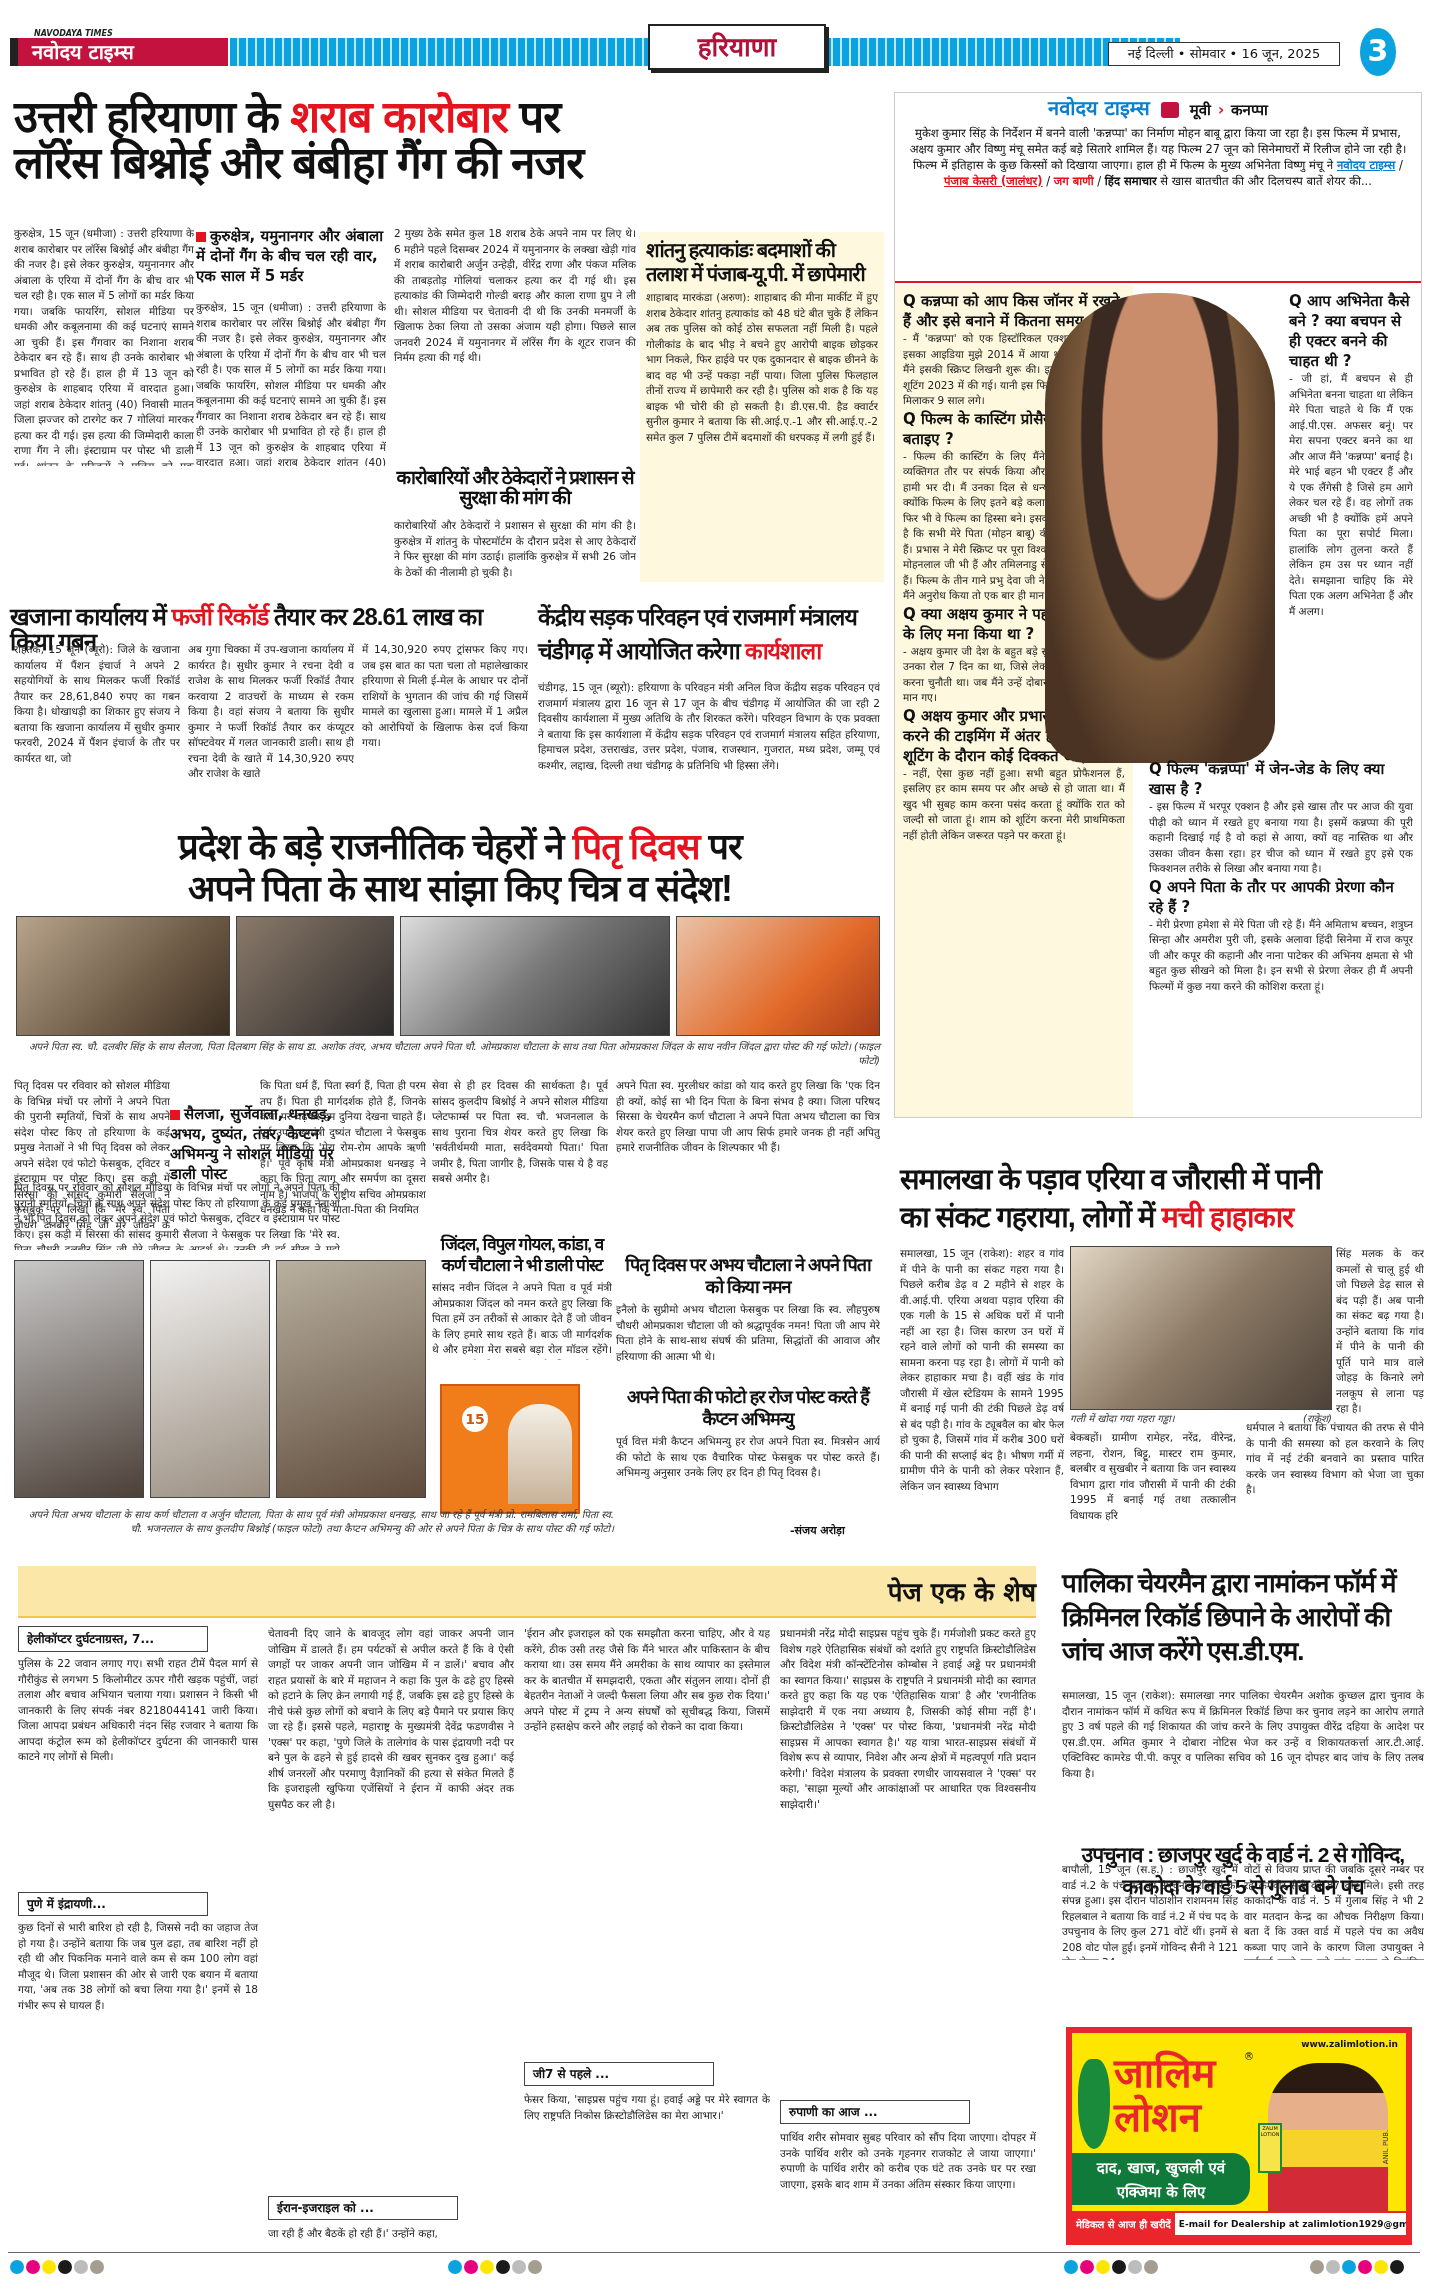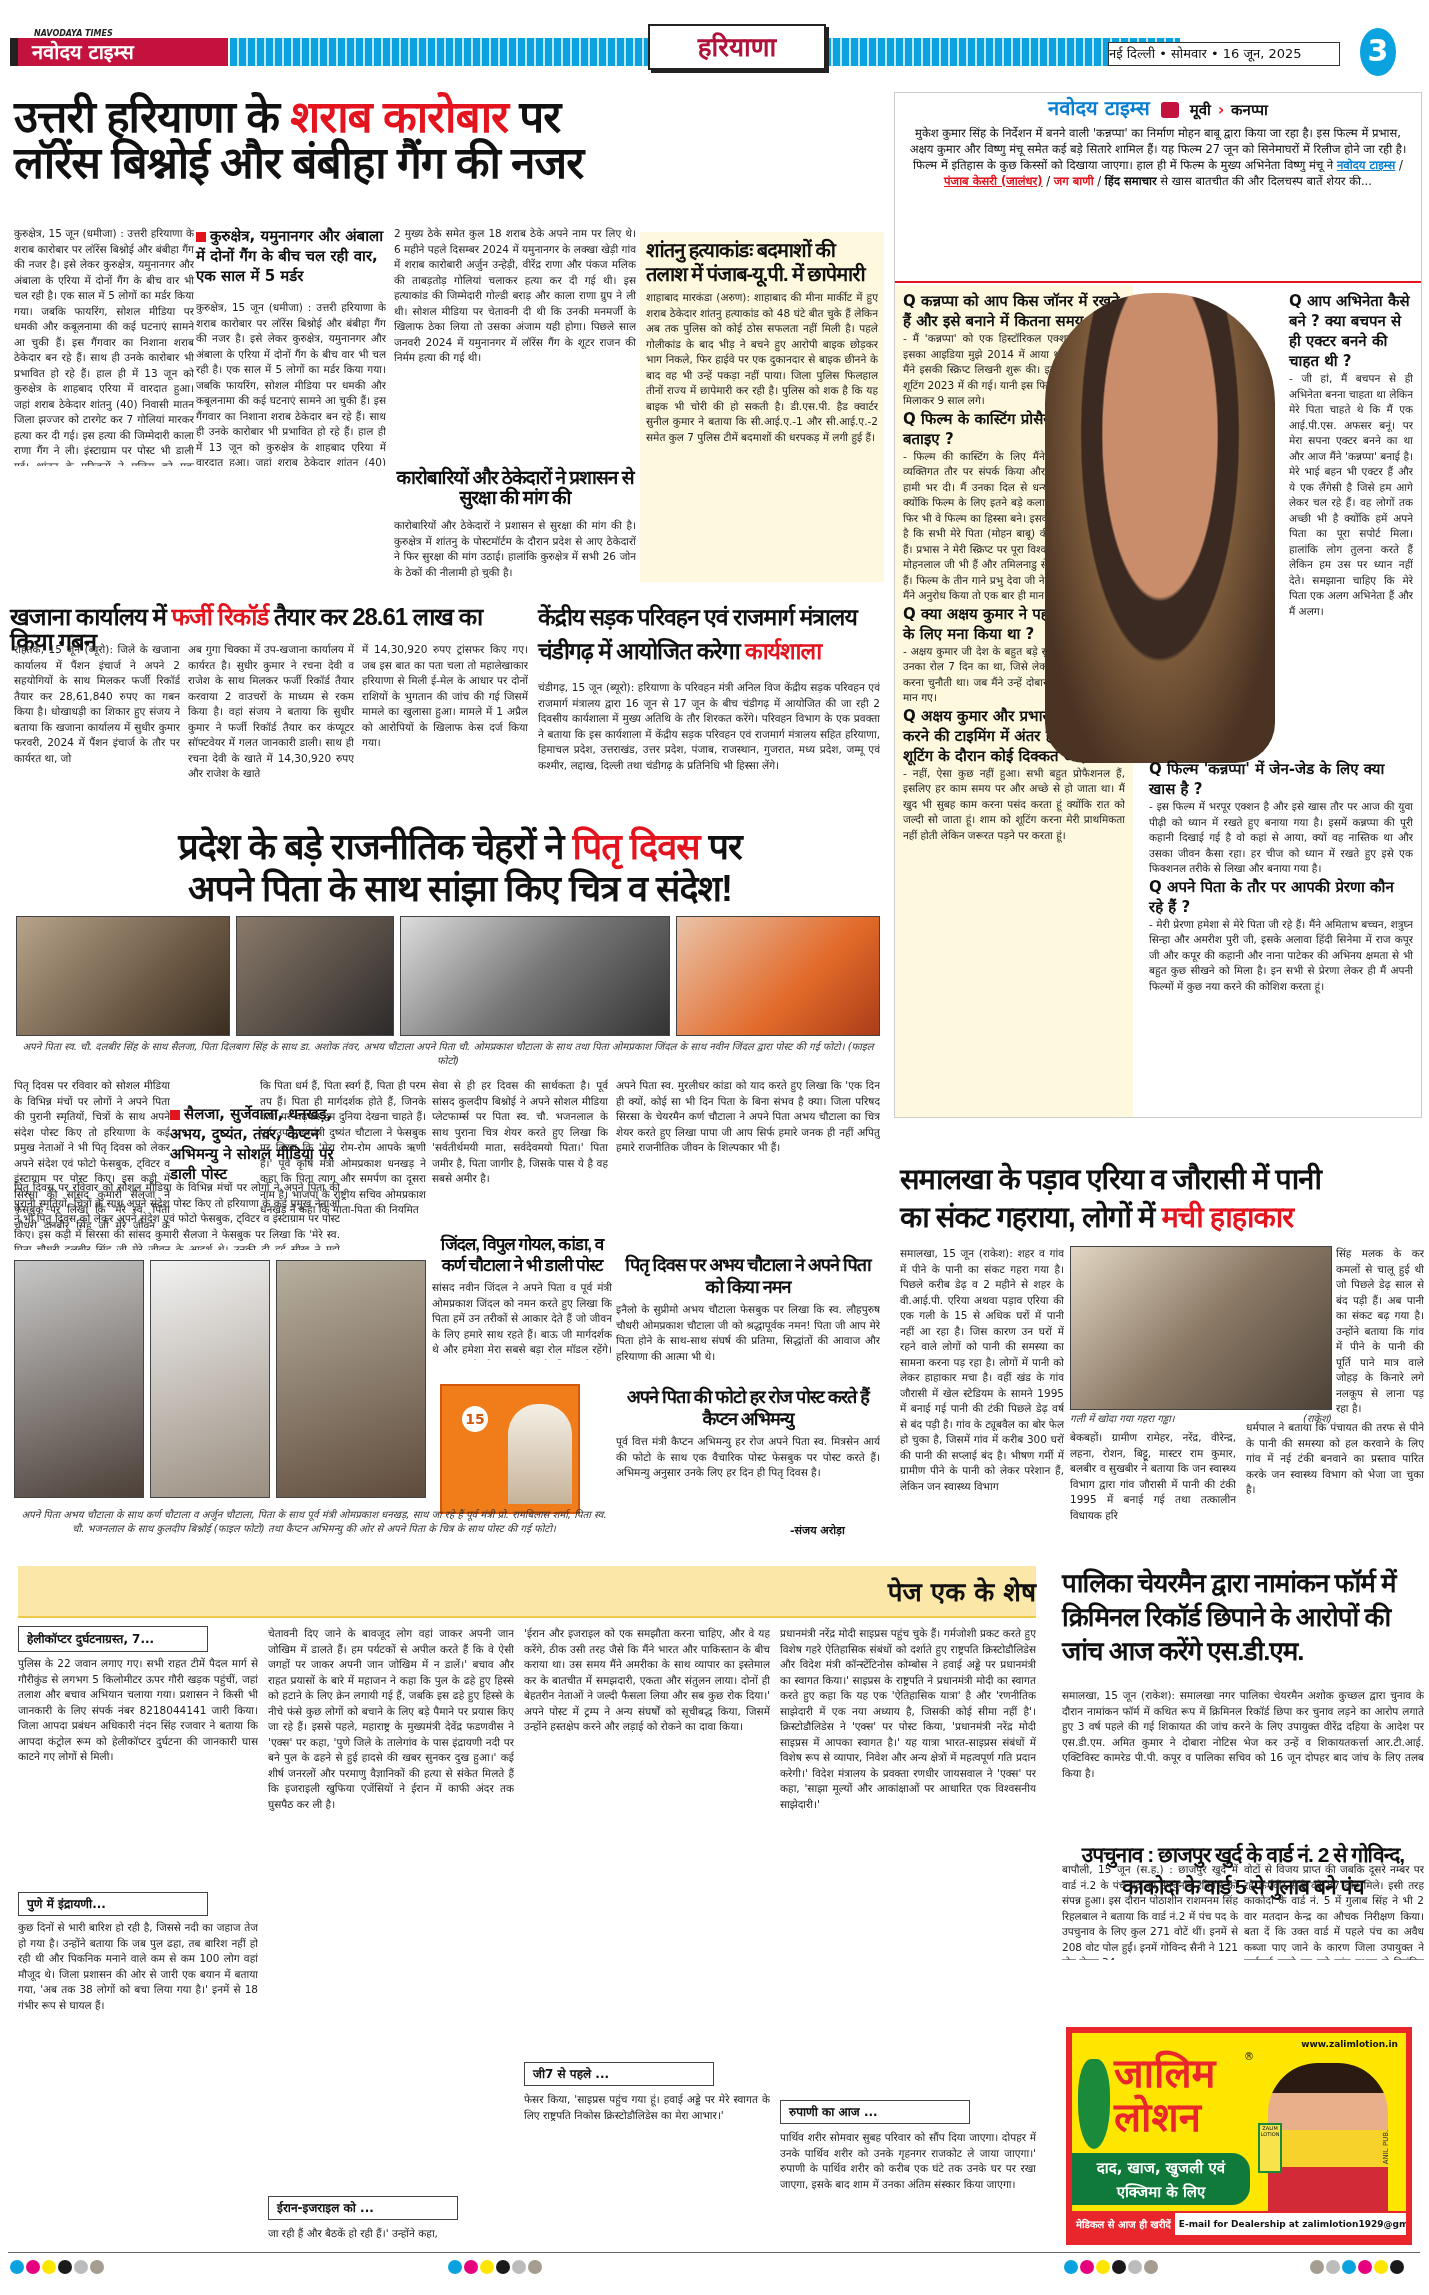--- a/index.html
+++ b/index.html
@@ -3,26 +3,26 @@
 <meta charset="utf-8">
 <style>
 *{box-sizing:border-box;margin:0;padding:0}
 body{width:1429px;height:2295px;background:#fff;font-family:"DejaVu Sans",sans-serif;color:#111;position:relative;overflow:hidden}
 .abs{position:absolute}
 .masthead{top:0;left:0;width:1429px;height:72px}
 .logo-en{left:34px;top:29px;font-size:8px;font-style:italic;font-weight:bold;color:#222}
 .logo{left:10px;top:38px;width:218px;height:28px;background:#c4123e;color:#fff;font-weight:bold;font-size:20px;line-height:28px;padding-left:14px;border-left:8px solid #222}
 .stripes{left:230px;top:38px;width:950px;height:28px;background:repeating-linear-gradient(90deg,#0aa3e0 0 7px,#bfe6f6 7px 9px)}
 .section-tab{left:648px;top:24px;width:178px;height:46px;background:#fff;border:2px solid #222;box-shadow:3px 3px 0 #222;font-size:26px;font-weight:bold;color:#b0123a;text-align:center;line-height:42px}
-.dateline{left:1108px;top:42px;width:232px;height:24px;border:1px solid #333;background:#fff;font-size:13px;line-height:22px;text-align:left;color:#111}
+.dateline{left:1108px;top:42px;width:232px;height:24px;border:1px solid #333;background:#fff;font-size:13px;line-height:22px;text-align:center;color:#111}
 .page-no{left:1360px;top:28px;width:36px;height:48px;border-radius:50%;background:#0aa3e0;color:#fff;font-size:30px;font-weight:bold;text-align:center;line-height:46px}
 .hl{font-family:"Liberation Sans",sans-serif;font-weight:bold;letter-spacing:-1px;line-height:1.05}
 .red{color:#e4141f}
 .body-text{font-size:10.5px;line-height:15.5px;color:#222;text-align:justify;overflow:hidden}
-.cap{font-size:10px;font-style:italic;color:#333;text-align:center;line-height:14px}
+.cap{font-size:10px;font-style:italic;color:#333;text-align:right;line-height:14px}
 .sub{font-size:15px;font-weight:bold;line-height:20px}
 .bullet{display:inline-block;width:10px;height:10px;background:#e4141f;margin-right:4px;vertical-align:middle}
 .photo{background:linear-gradient(135deg,#b8a48c,#6d5a45 60%,#3a2e22);border:1px solid #444}
 .yellowbox{background:#fdf8de}
 .regmarks{display:flex;gap:2px}
 .dot{width:14px;height:14px;border-radius:50%}
 </style>
 </head>
 <body>
 

